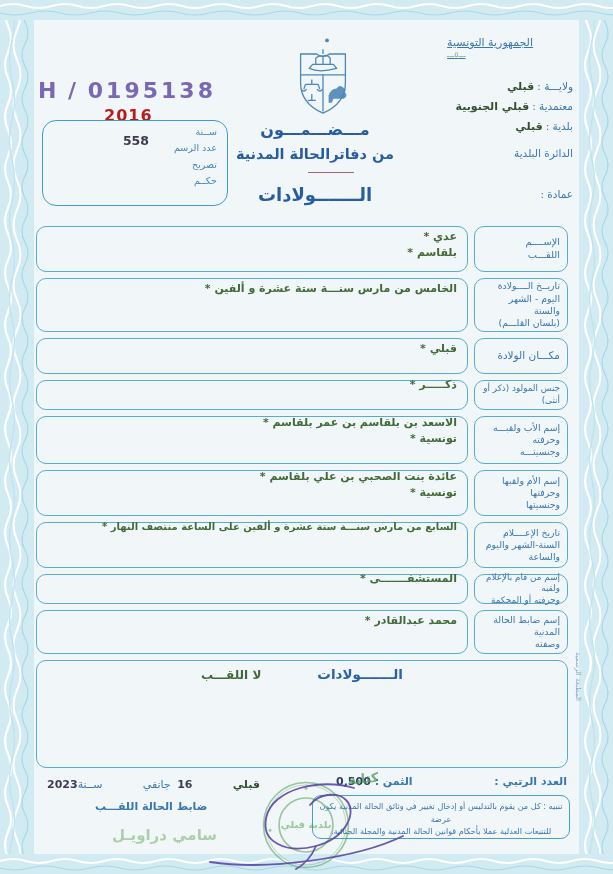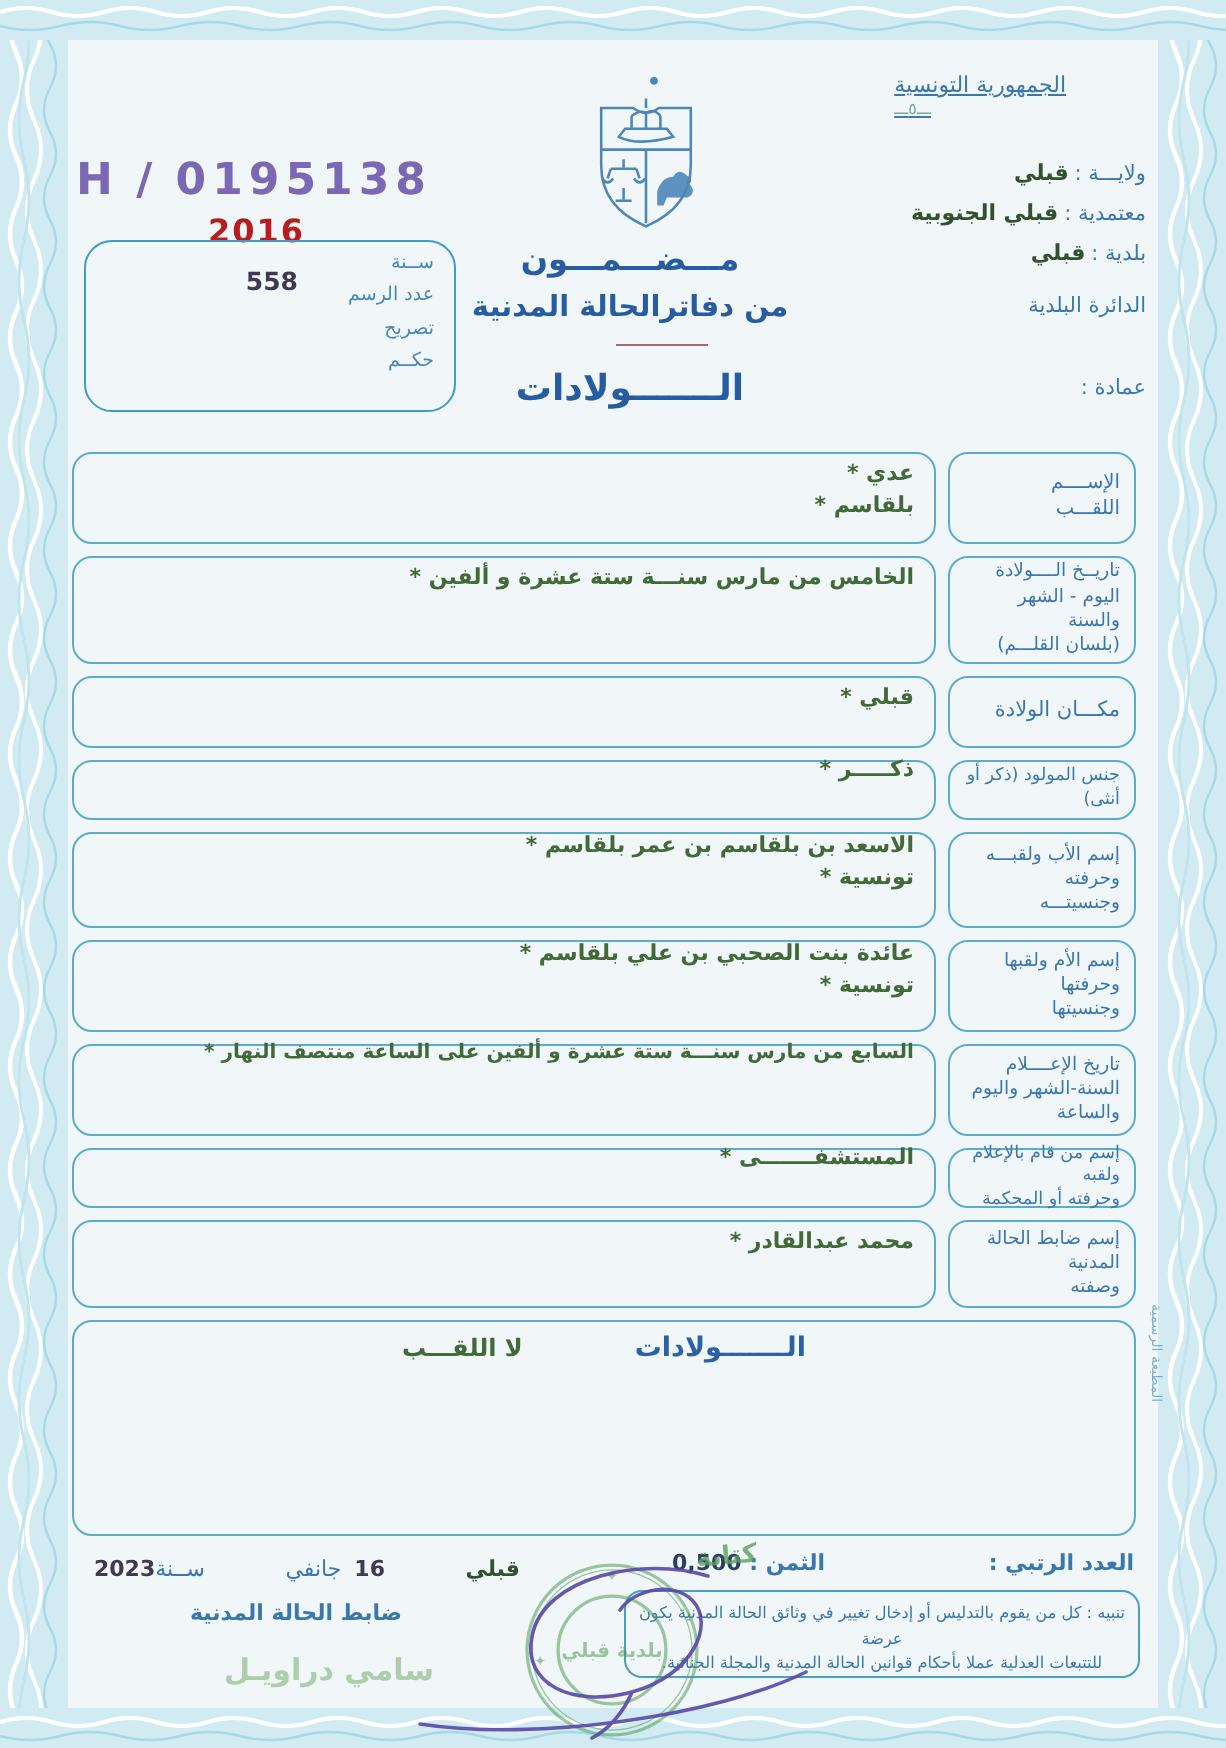--- a/index.html
+++ b/index.html
@@ -245,21 +245,21 @@
   <div class="notice">
     <div>تنبيه : كل من يقوم بالتدليس أو إدخال تغيير في وثائق الحالة المدنية يكون عرضة</div>
     <div>للتتبعات العدلية عملا بأحكام قوانين الحالة المدنية والمجلة الجنائية.</div>
   </div>
 
   <div class="dateline">
     <span class="place">قبلي</span>
     <span><span class="num">16</span> <span>جانفي</span></span>
     <span><span>ســنة</span><span class="num">2023</span></span>
   </div>
-  <div class="officer">ضابط الحالة المدنية</div>
+  <div class="officer">ضابط الحالة اللقـــب</div>
   <div class="namestamp">سامي دراويـل</div>
 
   <svg class="mstamp" width="112" height="98" viewBox="0 0 120 120">
     <g stroke="#4f9e52" fill="none" stroke-width="2">
       <circle cx="60" cy="60" r="52"></circle>
       <circle cx="60" cy="60" r="49" stroke-width="0.8"></circle>
       <circle cx="60" cy="60" r="33"></circle>
     </g>
     <text x="60" y="64" text-anchor="middle" font-size="12" fill="#4f9e52" font-weight="bold">بلدية قبلي</text>
     <text x="60" y="18" text-anchor="middle" font-size="9" fill="#4f9e52">✦</text>

